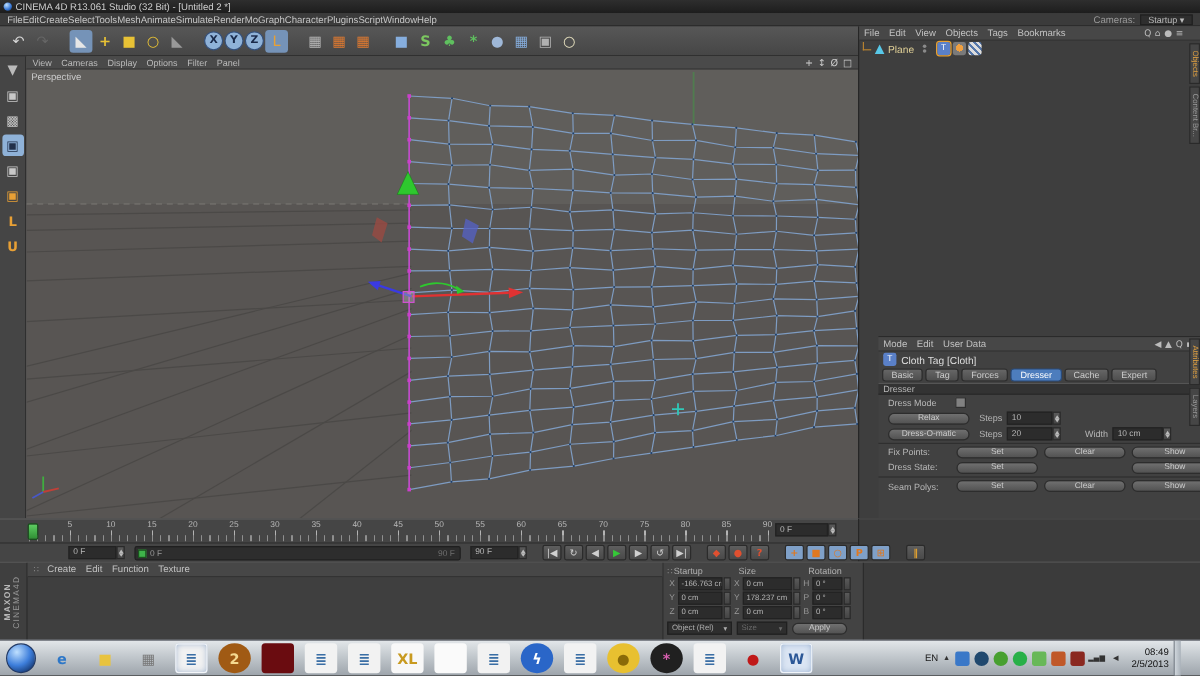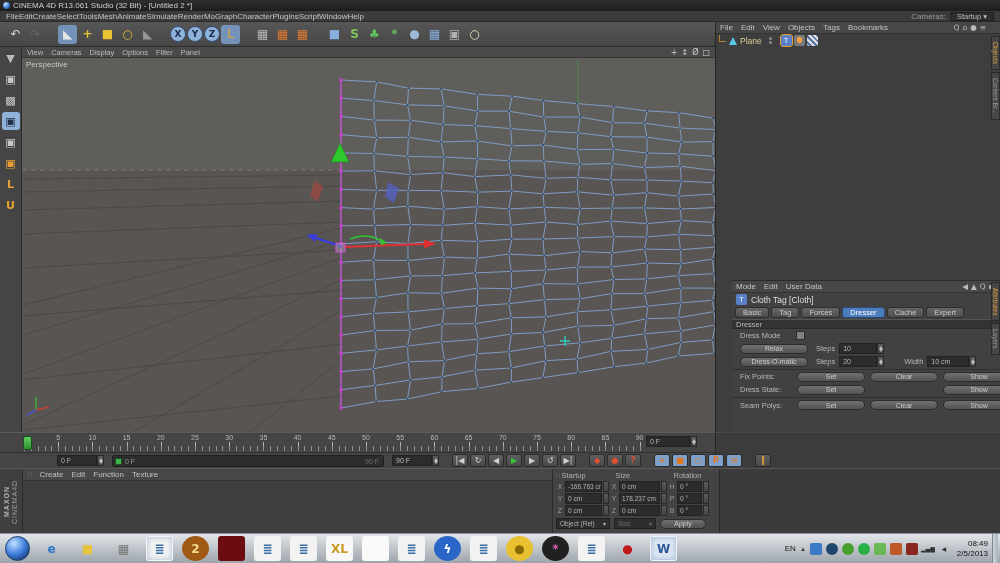--- a/index.html
+++ b/index.html
@@ -102,21 +102,21 @@
 .dd{background:#2e2e2e;border:1px solid #202020;color:#b0b0b0;font-size:6.5px;height:11px;display:flex;align-items:center;justify-content:space-between;padding:0 3px}
 .dd.dis{color:#6a6a6a}
 .dd .car{font-size:6px}
 #bottom-right{position:absolute;left:720px;top:0;width:280px;height:65px;background:#3b3b3b}
 
 #taskbar{position:absolute;left:0;top:533px;width:1000px;height:30px;background:linear-gradient(#e2e6e9,#c2c8cd 45%,#9da4ab);border-top:1px solid #8a9098;display:flex;align-items:center;gap:8px;padding-left:5px}
 .orb{width:25px;height:25px;border-radius:50%;background:radial-gradient(circle at 35% 28%,#bfe0ff,#3d7edb 50%,#102e62 90%);border:1px solid #223a66;flex:none}
 .tb-item{width:27px;height:25px;display:flex;align-items:center;justify-content:center;border-radius:3px;font-size:12px;font-weight:bold;font-family:"DejaVu Sans",sans-serif;flex:none}
 .tb-item.active{box-shadow:inset 0 0 0 1px rgba(255,255,255,.8),inset 0 0 6px rgba(120,150,190,.8);background:rgba(255,255,255,.45)}
 .tb-item.round{border-radius:50%}
-.tray{margin-left:auto;display:flex;align-items:center;gap:4px;padding-right:2px}
+.tray{margin-left:auto;display:flex;align-items:center;gap:4px;padding-right:16px}
 .lang{font-size:8px;color:#1a1a1a}
 .caret{font-size:6px;color:#333}
 .tr-icon{width:12px;height:12px;border-radius:2px;display:flex;align-items:center;justify-content:center;font-size:6px;flex:none;font-family:"DejaVu Sans",sans-serif}
 .tr-icon.round{border-radius:50%}
 .clock{font-size:8px;color:#111;text-align:right;line-height:9.5px;margin-left:3px}
 .show-desktop{width:6px;height:30px;background:linear-gradient(90deg,#cfd6dc,#aab2ba);border-left:1px solid #7e868e;flex:none}
 </style>
 </head>
 <body>
 

